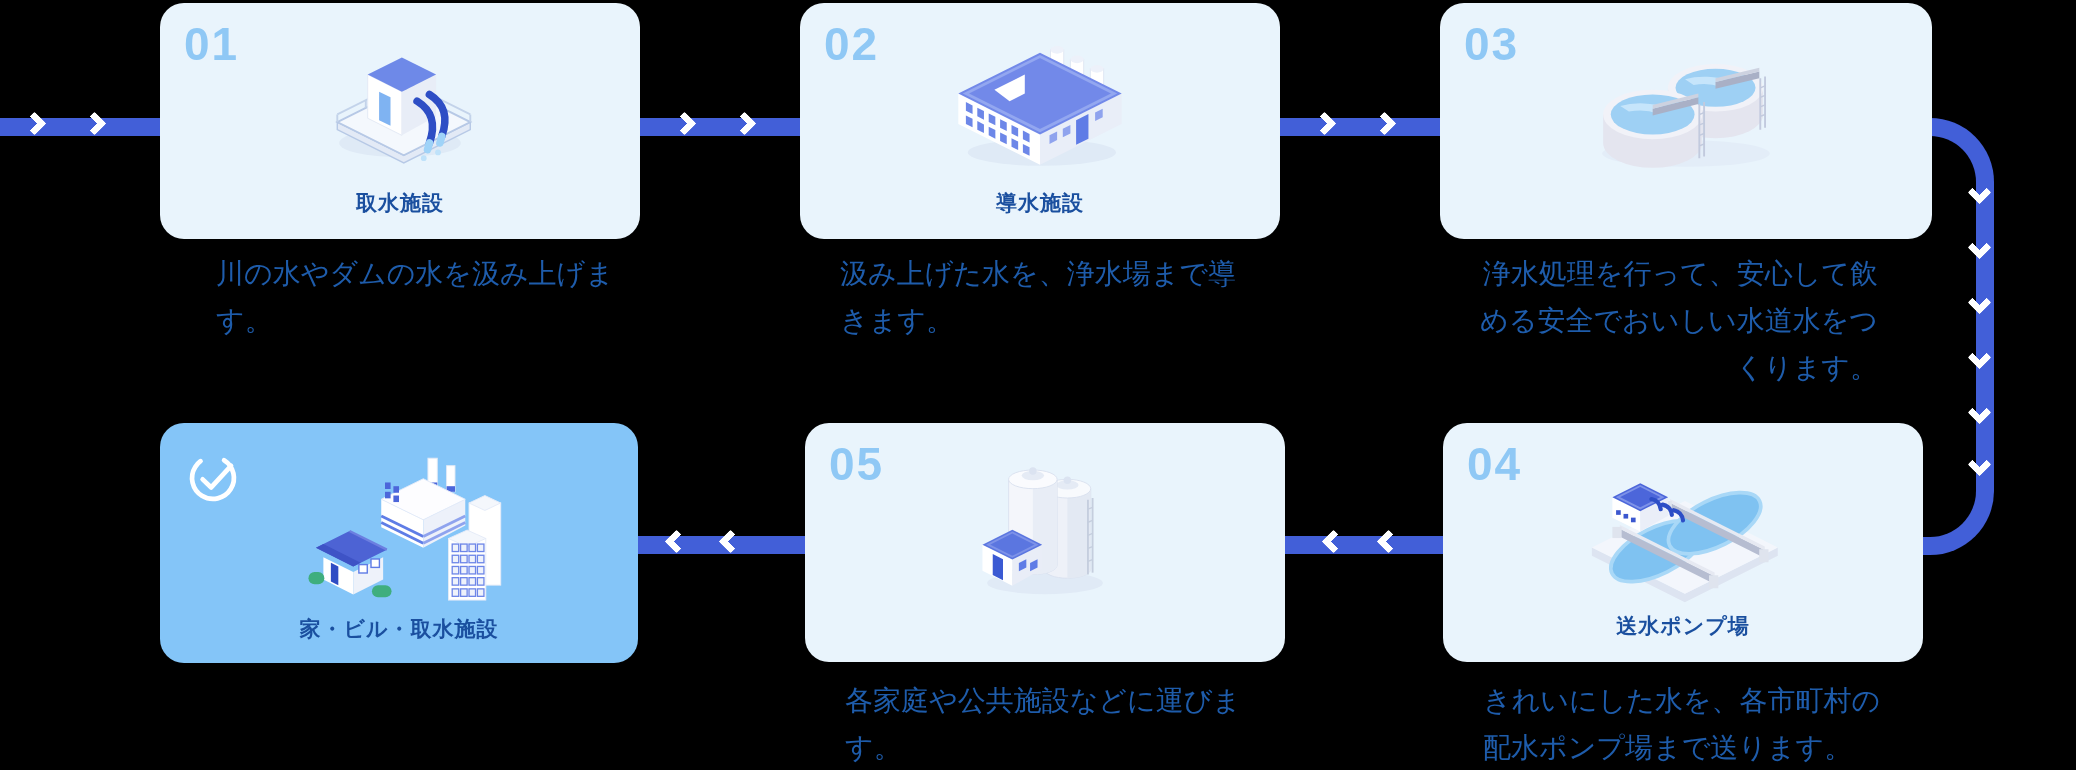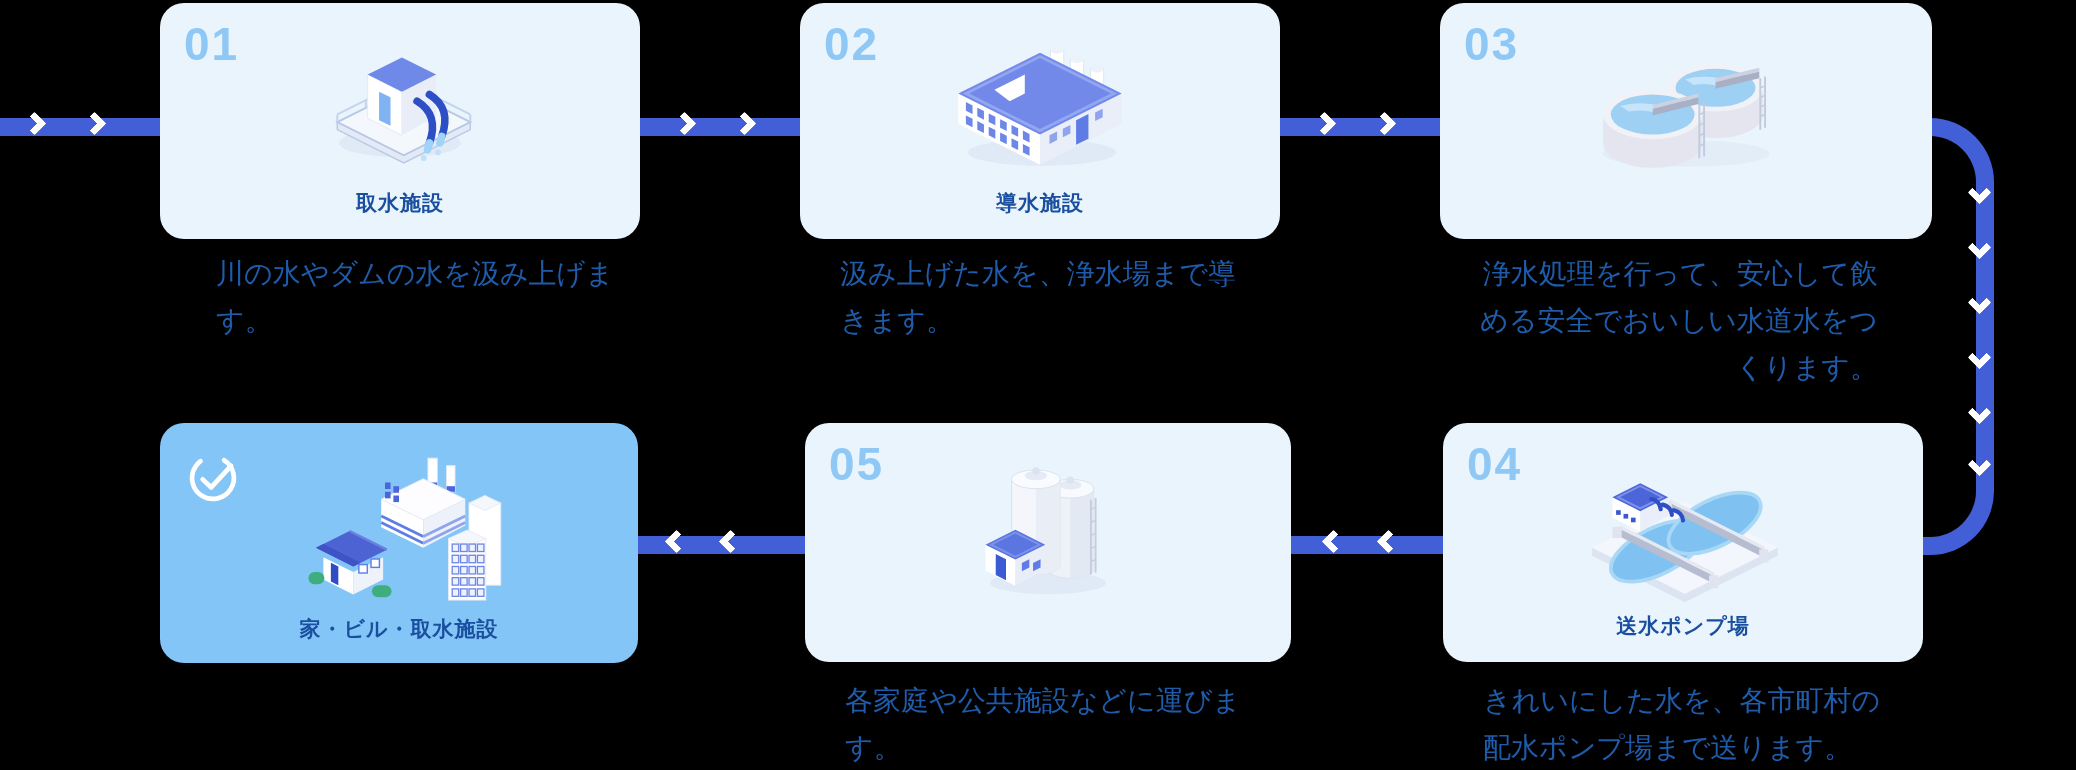--- a/index.html
+++ b/index.html
@@ -222,21 +222,21 @@
         <rect x="54" y="76" width="5" height="5" fill="#3b57cf"></rect>
         <path d="M76,56 q9,2 10,11" stroke="#2d4ec6" stroke-width="4.5" fill="none" stroke-linecap="round"></path>
         <path d="M88,62 q9,2 10,11" stroke="#2d4ec6" stroke-width="4.5" fill="none" stroke-linecap="round"></path>
         <path d="M100,68 q9,2 10,11" stroke="#2d4ec6" stroke-width="4.5" fill="none" stroke-linecap="round"></path>
       </svg>
     </div>
     <div class="title">送水ポンプ場</div>
   </div>
   <div class="desc" style="left:1483px;top:677px;">きれいにした水を、各市町村の配水ポンプ場まで送ります。</div>
 
-  <div class="card" style="left:805px;top:423px;height:239px;padding-left:6px;">
+  <div class="card" style="left:805px;top:423px;height:239px;">
     <div class="num">05</div>
     <div class="icon">
       <svg viewBox="0 0 150 160" width="140" height="150">
         <ellipse cx="75" cy="141" rx="62" ry="12" fill="#e0eaf6"></ellipse>
         <path d="M74,40 v86 a25,10 0 0 0 50,0 V40 z" fill="#eef1f8" stroke="#d9e1ef"></path>
         <path d="M99,40 h25 v86 a25,10 0 0 1 -25,10 z" fill="#e3e9f3"></path>
         <ellipse cx="99" cy="40" rx="25" ry="10" fill="#f8fafd" stroke="#d9e1ef"></ellipse>
         <ellipse cx="99" cy="36" rx="12" ry="5" fill="#e5ebf5"></ellipse>
         <circle cx="99" cy="31" r="4" fill="#dbe3f1"></circle>
         <line x1="121" y1="52" x2="121" y2="132" stroke="#c5cede" stroke-width="2"></line>

